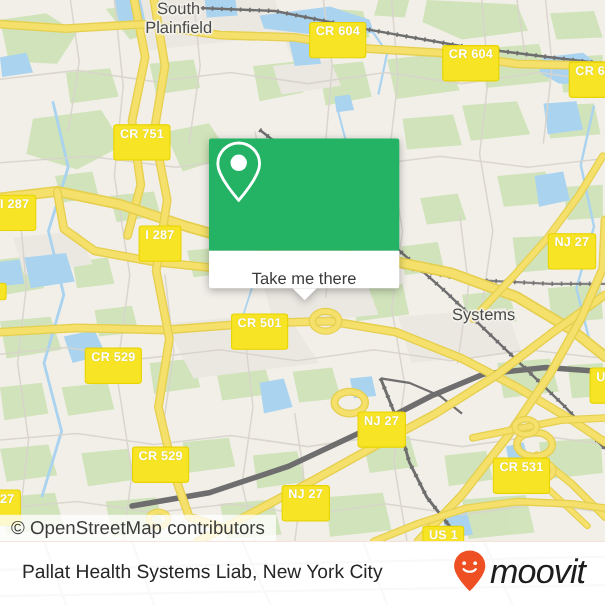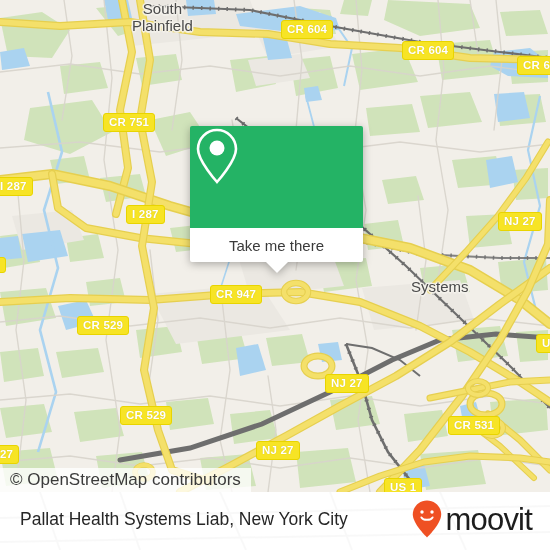--- a/index.html
+++ b/index.html
@@ -11,61 +11,61 @@
   #app{position:relative;width:550px;height:550px;overflow:hidden;background:#c2410c;}
 
   
   #map{position:absolute;left:0;top:0;width:550px;height:492px;
        background:#f2efe9;overflow:hidden;}
   #map svg{position:absolute;left:0;top:0;}
 
   
   .shield{position:absolute;background:#f7e425;border:1.5px solid #e8d400;
           border-radius:3px;color:#fff;font-weight:bold;font-size:11.5px;
-          line-height:14px;padding:1px 5px 2px 5px;white-space:nowrap;
+          line-height:14px;padding:1px 5px 16px 5px;white-space:nowrap;
           text-shadow:0 0 1px rgba(120,105,0,.35);letter-spacing:.2px;}
   .shield.cr{color:#fff;}
   .shield.empty{padding:7px 6px;}
 
   
   .place{position:absolute;color:#4a4a4a;font-size:15px;white-space:nowrap;
          text-shadow:1.5px 0 1px #f4f2ec,-1.5px 0 1px #f4f2ec,
                      0 1.5px 1px #f4f2ec,0 -1.5px 1px #f4f2ec,
                      1px 1px 1px #f4f2ec,-1px -1px 1px #f4f2ec,
                      1px -1px 1px #f4f2ec,-1px 1px 1px #f4f2ec;}
   .place.two-line{line-height:17px;text-align:center;}
 
   
   #popup{position:absolute;left:190px;top:126px;width:173px;
          filter:drop-shadow(0 2px 4px rgba(0,0,0,.30));}
   #popup-green{height:102px;background:#24b365;border-radius:2px 2px 0 0;
                display:flex;align-items:center;justify-content:center;}
   #popup-white{height:34px;background:#fff;border-radius:0 0 2px 2px;
-               display:flex;align-items:center;justify-content:center;}
+               display:flex;align-items:flex-end;justify-content:center;}
   #popup-label{font-size:15px;color:#3a3a3a;}
   #popup-tail{position:absolute;left:50%;top:136px;transform:translateX(-50%);
               width:0;height:0;border-left:11px solid transparent;
               border-right:11px solid transparent;border-top:11px solid #fff;}
 
   
   #attrib{position:absolute;left:0;top:468px;height:24px;
           background:rgba(255,255,255,.78);
           display:flex;align-items:center;padding:0 10px;box-sizing:border-box;}
   #attrib-text{font-size:17px;color:#3b3b3b;white-space:nowrap;}
 
   
   #footer{position:absolute;left:0;top:492px;width:550px;height:58px;
           background:#fff;display:flex;align-items:center;
           justify-content:space-between;padding:0 18px 4px 20px;box-sizing:border-box;
           overflow:hidden;}
   #footer-ghost{position:absolute;left:0;top:0;width:550px;height:58px;opacity:.05;}
   #footer-title{position:relative;font-size:17.5px;color:#262626;white-space:nowrap;}
   #brand{position:relative;display:flex;align-items:center;gap:3px;}
   #brand-word{font-size:31px;color:#1d1d1d;letter-spacing:-.8px;line-height:31px;
-              font-weight:normal;}
+              font-weight:normal;font-style:italic;}
 </style>
 </head>
 <body>
 
 <div id="app">
 
   <div id="map">
 
     <svg width="550" height="492" viewBox="0 0 550 492">
       <defs>
@@ -276,21 +276,21 @@
     <div class="place" style="left:411px;top:278px;">Systems</div>
 
     <div class="shield cr" style="left:281px;top:20px;">CR 604</div>
     <div class="shield cr" style="left:402px;top:41px;">CR 604</div>
     <div class="shield cr" style="left:517px;top:56px;">CR 60</div>
     <div class="shield cr" style="left:103px;top:113px;">CR 751</div>
     <div class="shield cr" style="left:-6px;top:177px;">I 287</div>
     <div class="shield cr" style="left:126px;top:205px;">I 287</div>
     <div class="shield cr" style="left:498px;top:212px;">NJ 27</div>
     <div class="shield cr empty" style="left:-8px;top:257px;"></div>
-    <div class="shield cr" style="left:210px;top:285px;">CR 947</div>
+    <div class="shield cr" style="left:210px;top:285px;">CR 501</div>
     <div class="shield cr" style="left:77px;top:316px;">CR 529</div>
     <div class="shield cr" style="left:-6px;top:445px;">27</div>
     <div class="shield cr" style="left:120px;top:406px;">CR 529</div>
     <div class="shield cr" style="left:325px;top:374px;">NJ 27</div>
     <div class="shield cr" style="left:448px;top:404px;margin-top:12px;">CR 531</div>
     <div class="shield cr" style="left:536px;top:334px;">U</div>
     <div class="shield cr" style="left:256px;top:441px;">NJ 27</div>
     <div class="shield cr" style="left:384px;top:478px;">US 1</div>
 
     <div id="popup">

